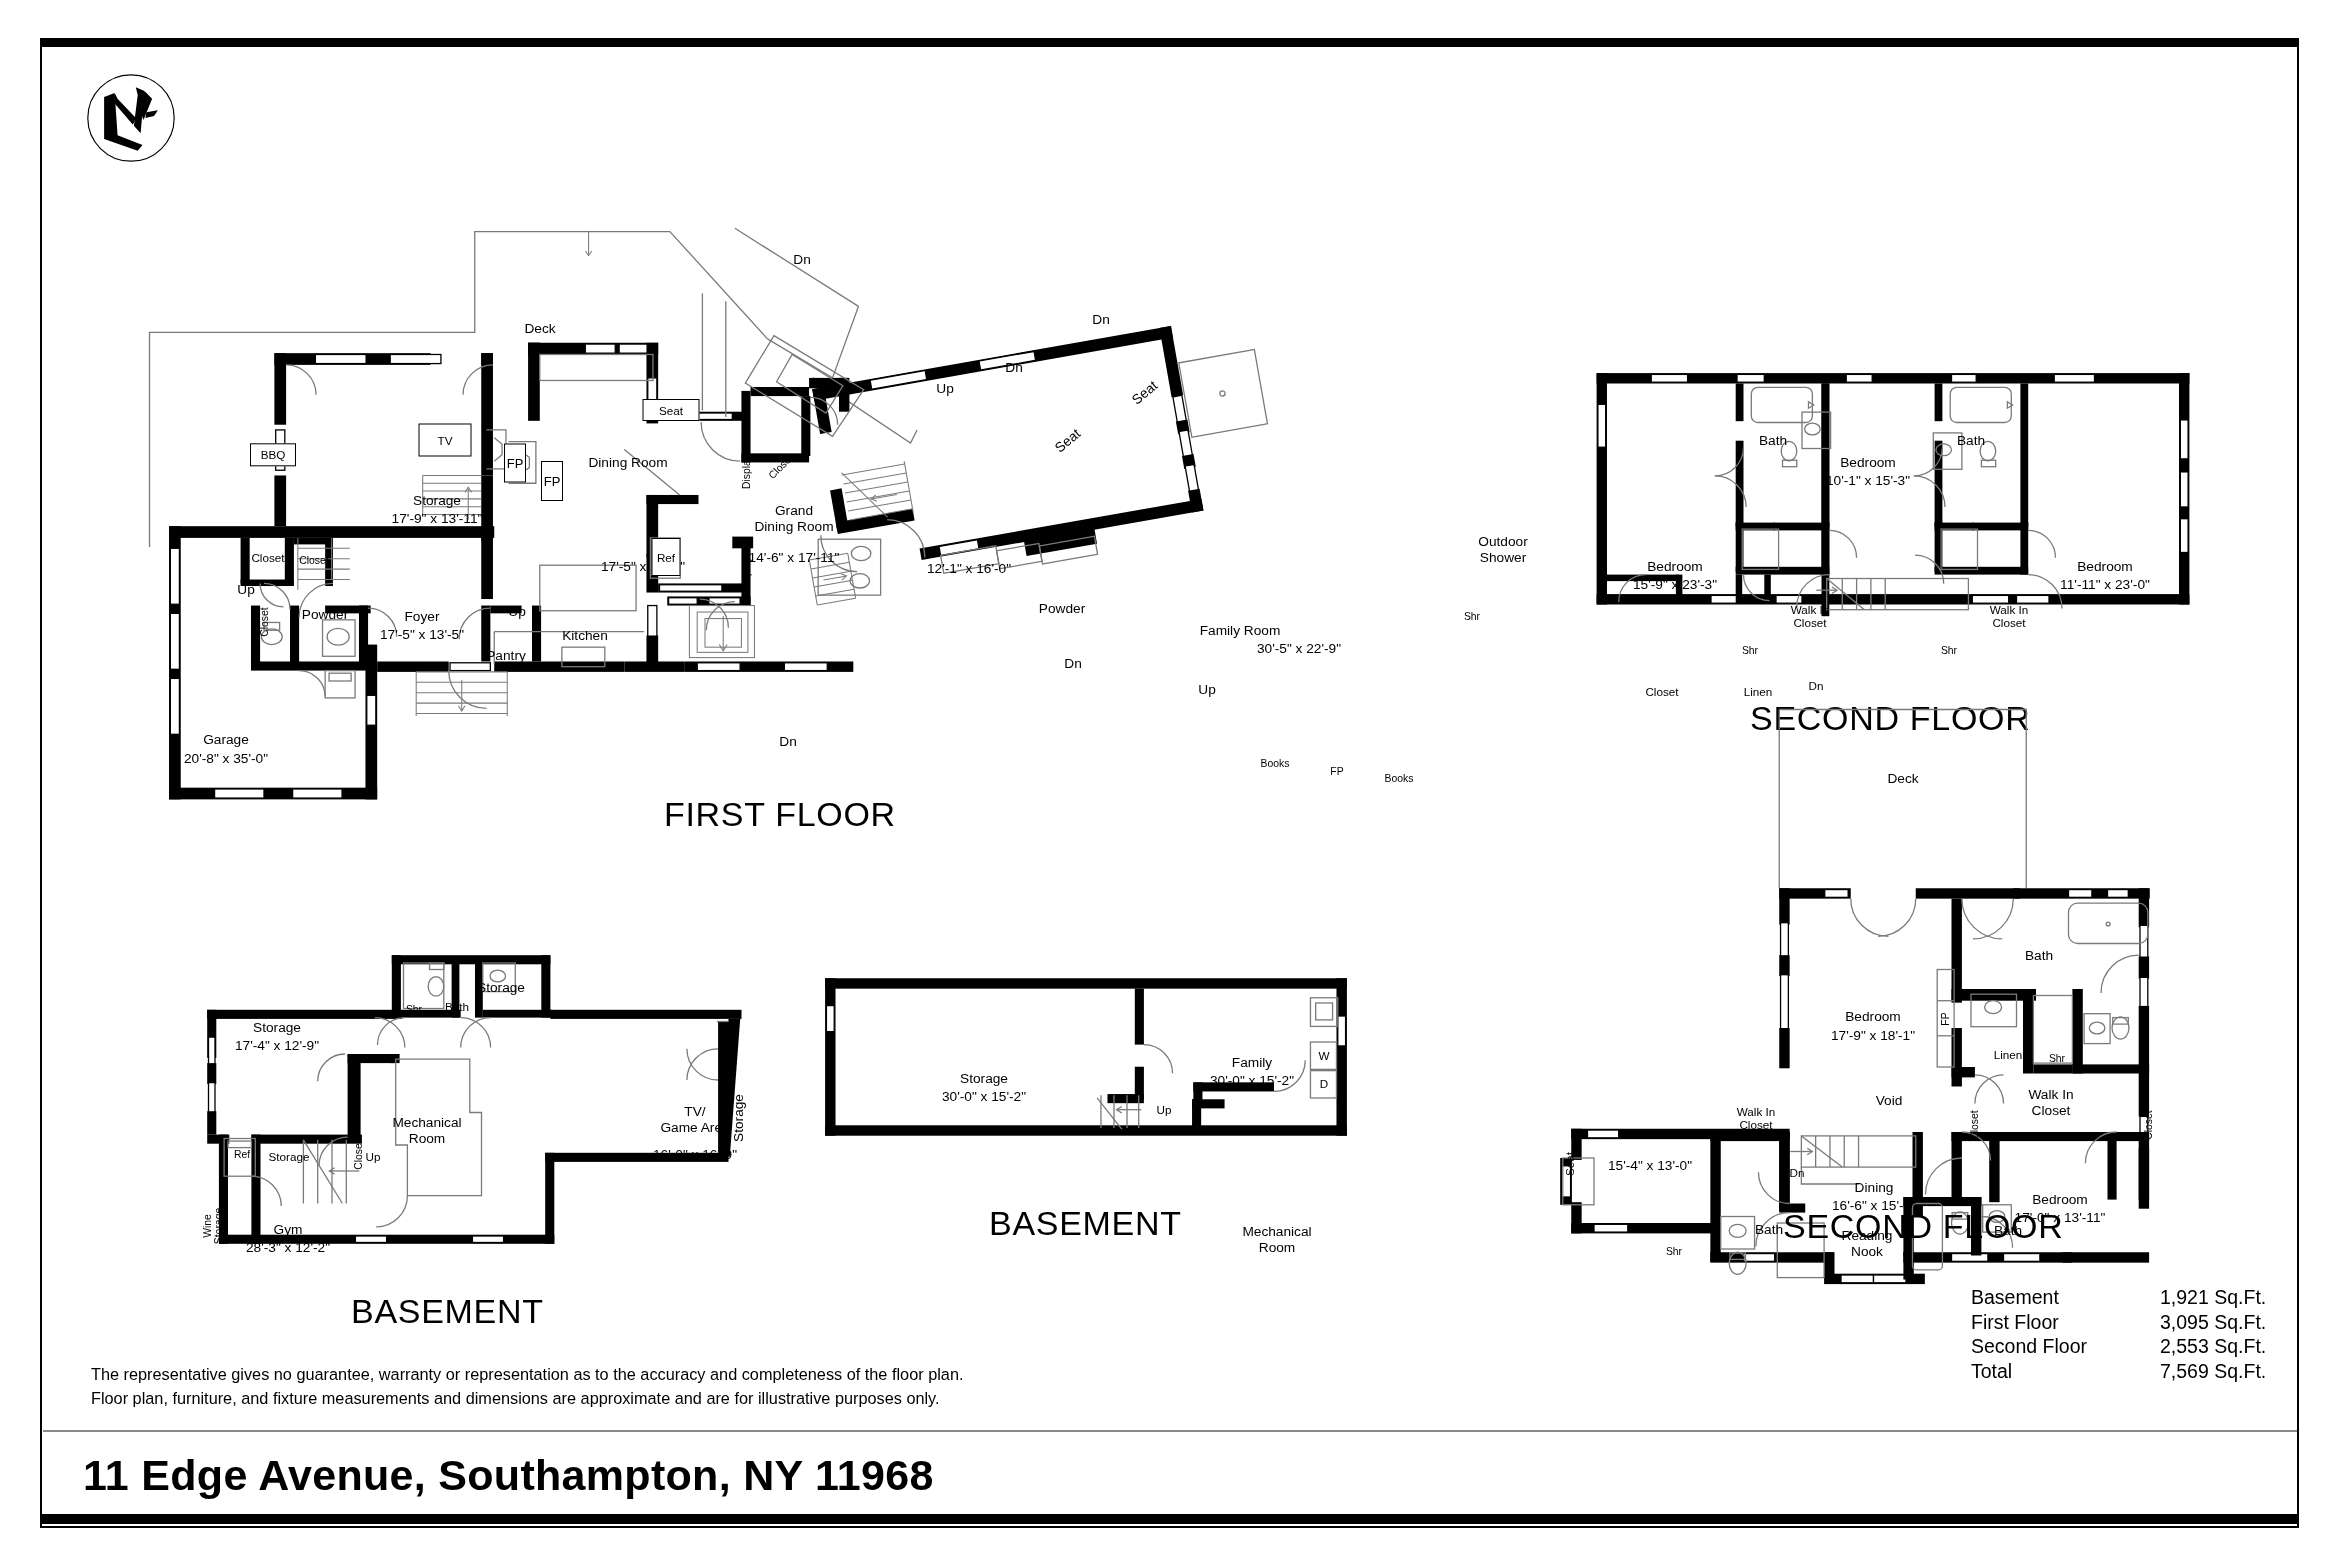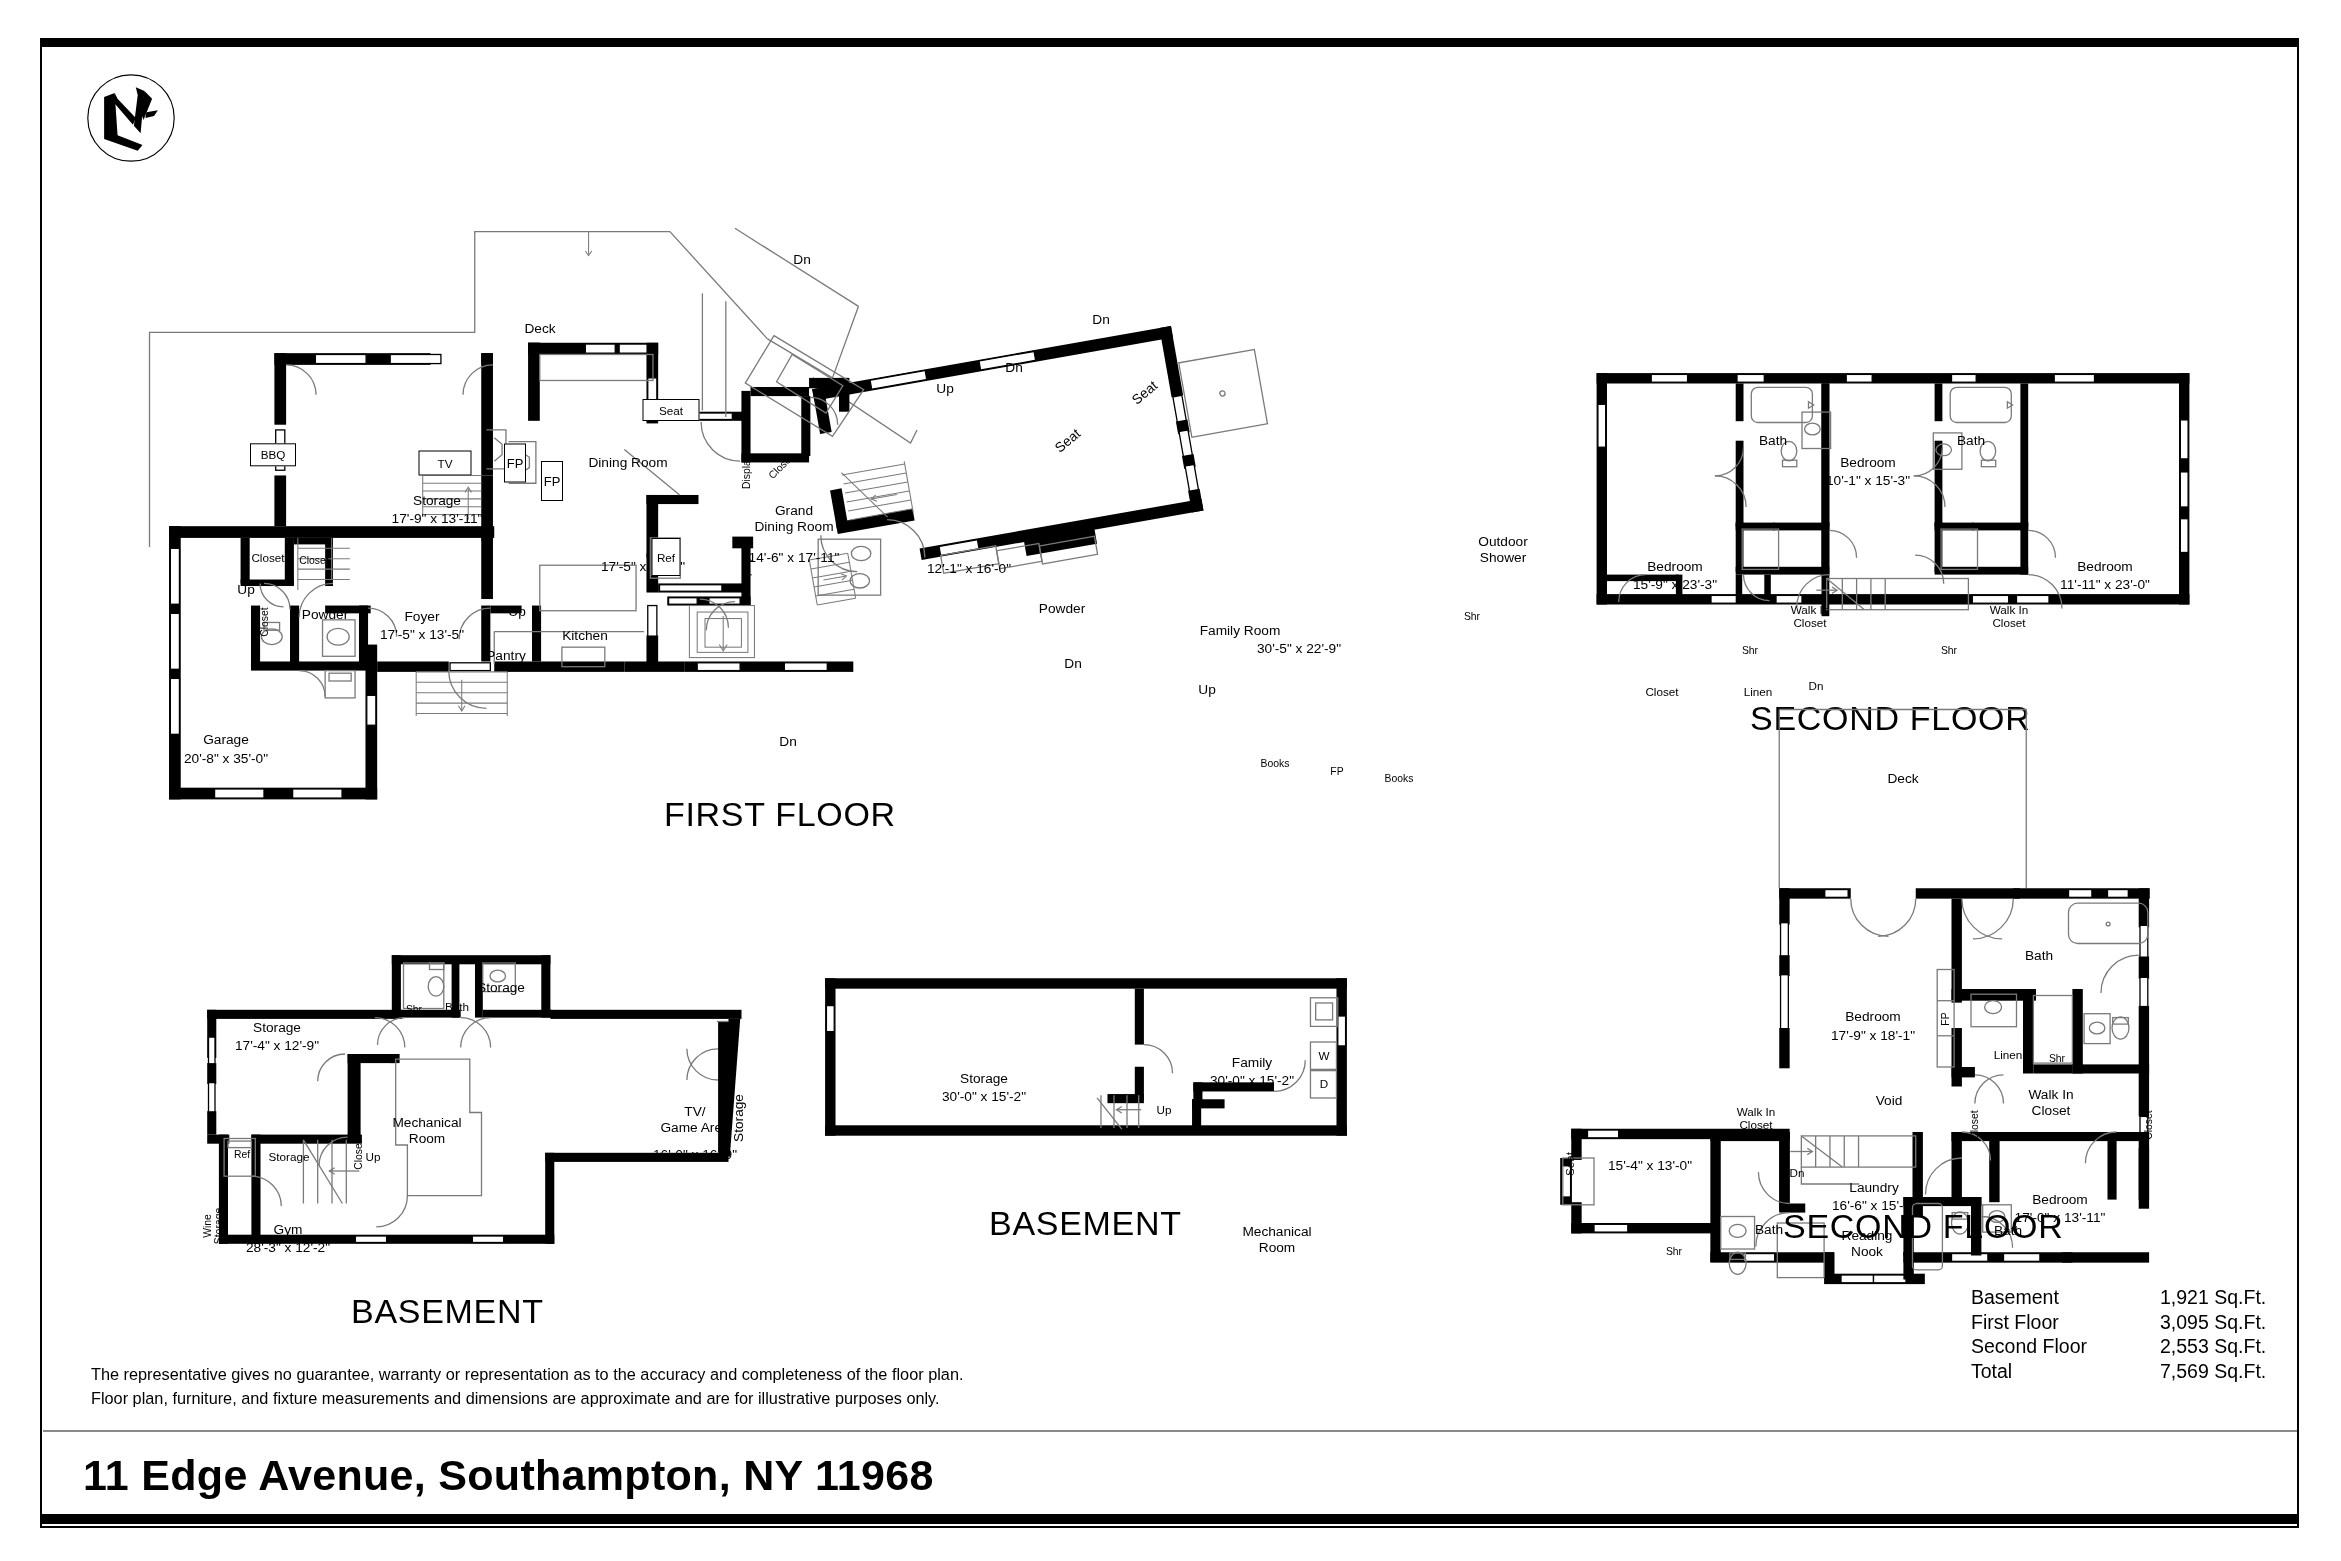--- a/index.html
+++ b/index.html
@@ -325,21 +325,21 @@
         <path d="M1062 492 A56 56 0 0 0 1118 548"></path>
         <path d="M1164 468 A58 58 0 0 1 1222 526"></path>
         <path d="M876 590 A44 44 0 0 1 920 634"></path>
         <path d="M930 594 A44 44 0 0 0 886 638"></path>
       </g>
     </svg>
   </div>
 
   <div class="lbl" style="left:540px;top:329px;">Deck</div>
   <div class="lbl" style="left:802px;top:260px;">Dn</div>
-  <div class="boxlbl" style="left:445px;top:463px;width:53px;height:25px;">TV</div>
+  <div class="boxlbl" style="left:445px;top:440px;width:53px;height:33px;">TV</div>
   <div class="lbl" style="left:437px;top:501px;">Storage</div>
   <div class="lbl" style="left:437px;top:519px;">17'-9" x 13'-11"</div>
   <div class="lbl" style="left:628px;top:463px;">Dining Room</div>
   <div class="lbl" style="left:643px;top:567px;">17'-5" x 32'-0"</div>
   <div class="boxlbl" style="left:671px;top:410px;width:57px;height:22px;">Seat</div>
   <div class="boxlbl" style="left:515px;top:463px;width:22px;height:39px;font-size:13px;">FP</div>
   <div class="boxlbl" style="left:552px;top:481px;width:22px;height:40px;font-size:13px;">FP</div>
   <div class="boxlbl" style="left:273px;top:455px;width:46px;height:23.4px;">BBQ</div>
   <div class="lbl sm" style="left:268px;top:558px;">Closet</div>
   <div class="lbl xs" style="left:314px;top:561px;">Closet</div>
@@ -793,21 +793,21 @@
   <div class="lbl sm" style="left:2008px;top:1055px;">Linen</div>
   <div class="lbl xs" style="left:2057px;top:1059px;">Shr</div>
   <div class="lbl" style="left:2051px;top:1103px;white-space:pre-line;">Walk In
 Closet</div>
   <div class="lbl" style="left:1650px;top:1166px;">15'-4" x 13'-0"</div>
   <div class="lbl rot90 sm" style="left:1570px;top:1164px;">Seat</div>
   <div class="lbl sm" style="left:1756px;top:1118px;white-space:pre-line;">Walk In
 Closet</div>
   <div class="lbl sm" style="left:1797px;top:1173px;">Dn</div>
   <div class="lbl" style="left:1889px;top:1101px;">Void</div>
-  <div class="lbl" style="left:1874px;top:1188px;">Laundry</div>
+  <div class="lbl" style="left:1874px;top:1188px;">Dining</div>
   <div class="lbl" style="left:1874px;top:1206px;">16'-6" x 15'-4"</div>
   <div class="lbl" style="left:1769px;top:1230px;">Bath</div>
   <div class="lbl xs" style="left:1673px;top:1252px;"></div>
 
   <div class="lbl xs" style="left:1674px;top:1252px;">Shr</div>
   <div class="lbl" style="left:1867px;top:1244px;white-space:pre-line;">Reading
 Nook</div>
   <div class="lbl" style="left:2008px;top:1231px;">Bath</div>
   <div class="lbl rot90 xs" style="left:1975px;top:1125px;">Closet</div>
   <div class="lbl rot90 xs" style="left:2149px;top:1125px;">Closet</div>

